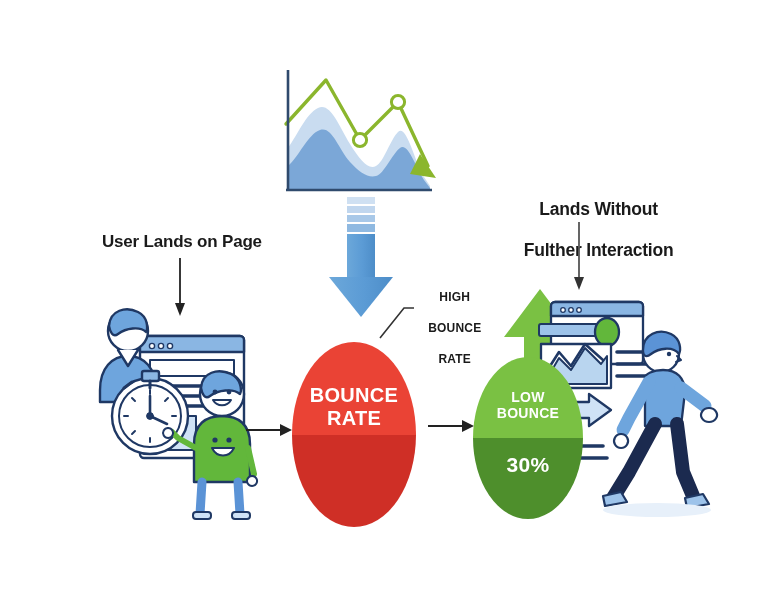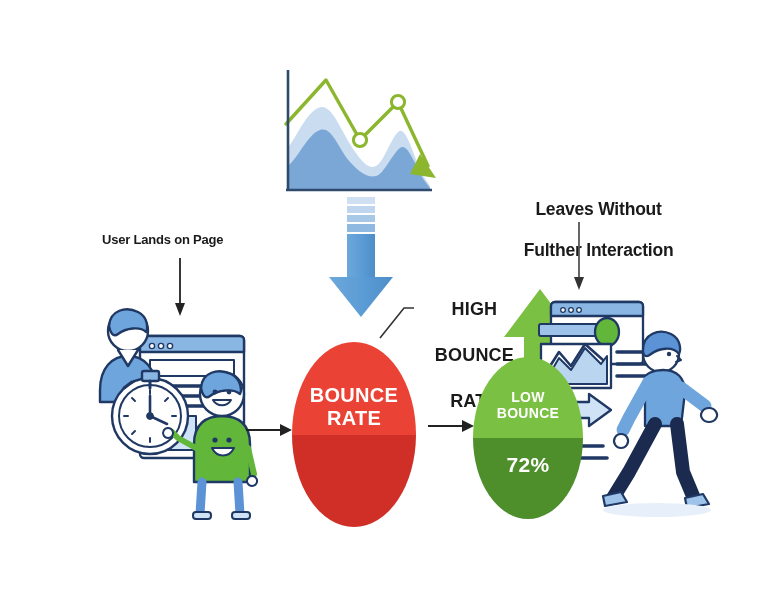--- a/index.html
+++ b/index.html
@@ -26,30 +26,30 @@
     position: absolute;
     color: #1a1a1a;
     font-weight: 700;
     letter-spacing: -0.2px;
     white-space: pre;
     line-height: 1.18;
     text-align: center;
   }
   #label-user-lands {
     left: 102px; top: 232px;
-    font-size: 13px;
+    font-size: 17px;
   }
   #label-leaves {
     left: 505px; top: 178px;
     font-size: 17.5px;
     text-align: center;
   }
   #label-high-bounce {
     left: 414px; top: 275px;
-    font-size: 18px;
+    font-size: 12px;
     font-weight: 800;
     line-height: 1.28;
     text-align: center;
     letter-spacing: 0.2px;
   }
 
   
   .ell-text {
     position: absolute;
     color: #ffffff;
@@ -119,21 +119,21 @@
   <div class="lbl" id="label-user-lands">User Lands on Page</div>
 
   <div class="abs" style="left:172px; top:258px;">
     <svg width="16" height="60" viewBox="0 0 16 60">
       <line x1="8" y1="0" x2="8" y2="48" stroke="#222" stroke-width="1.8"></line>
       <path d="M3,45 L13,45 L8,58 Z" fill="#222"></path>
     </svg>
   </div>
 
   <div class="lbl" id="label-leaves">
-    <span>Leaves Without</span><br>
+    <span>Lands Without</span><br>
     <span>Fulther Interaction</span>
   </div>
 
   <div class="abs" style="left:571px; top:222px;">
     <svg width="16" height="70" viewBox="0 0 16 70">
       <line x1="8" y1="0" x2="8" y2="58" stroke="#555" stroke-width="1.8"></line>
       <path d="M3,55 L13,55 L8,68 Z" fill="#333"></path>
     </svg>
   </div>
 
@@ -307,16 +307,16 @@
       </defs>
       <g clip-path="url(#greenclip)">
         <rect x="0" y="0" width="110" height="81" fill="#7ac143"></rect>
         <rect x="0" y="81" width="110" height="81" fill="#4e8f2c"></rect>
       </g>
     </svg>
     <div class="ell-text" id="green-title">
       <span>LOW</span><br>
       <span>BOUNCE</span>
     </div>
-    <div class="ell-text" id="green-value">72%</div>
+    <div class="ell-text" id="green-value">30%</div>
   </div>
 
 </div>
 
 </body></html>

